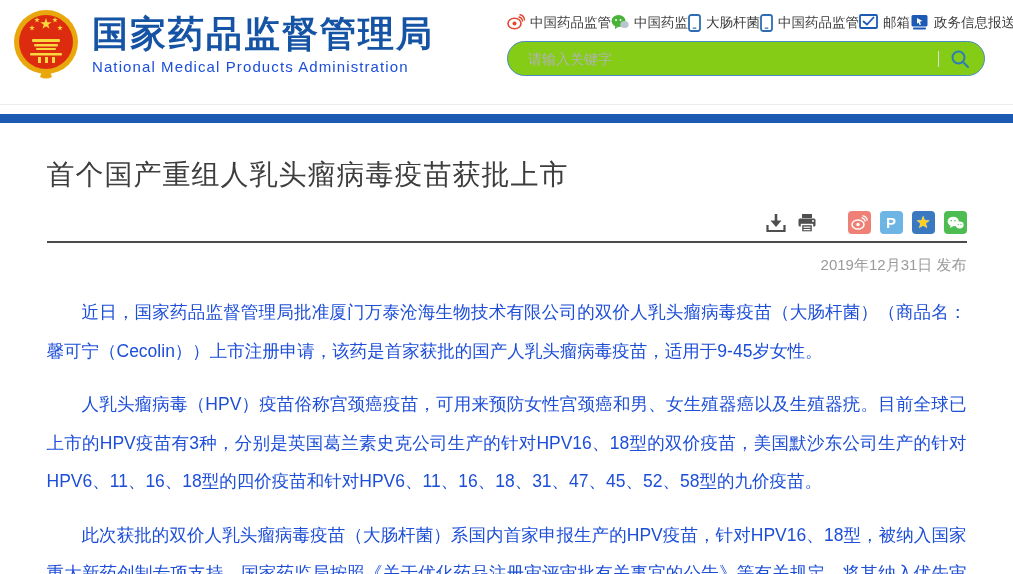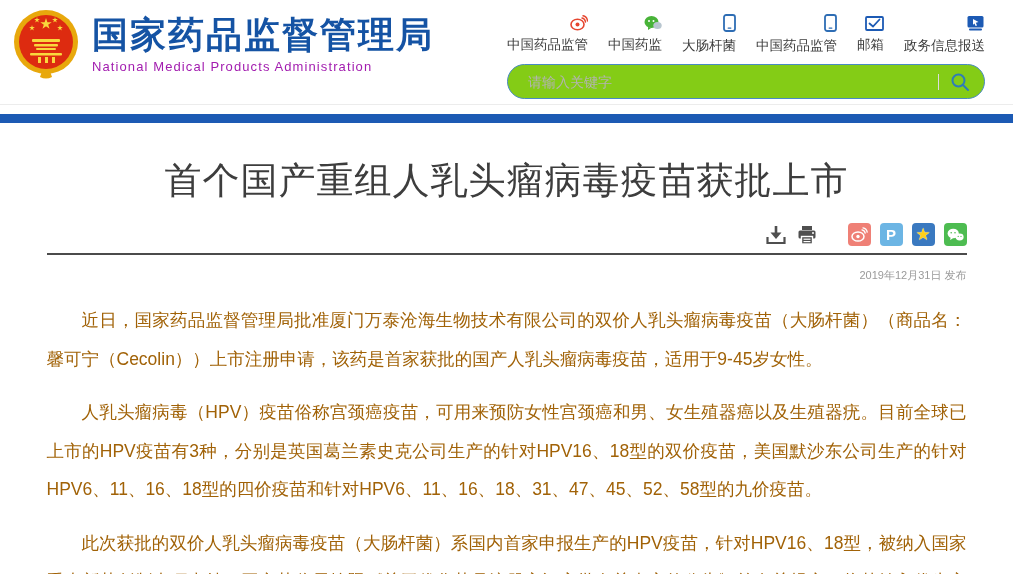--- a/index.html
+++ b/index.html
@@ -18,30 +18,30 @@
     border-bottom: 1px solid #ececec; background: #fff;
   }
   .brand { display: flex; align-items: center; gap: 12px; }
   .emblem { width: 68px; height: 70px; flex: 0 0 auto; }
   .brand-text { display: flex; flex-direction: column; }
   .site-title {
     font-size: 36px; font-weight: 700; color: #1553a4;
     letter-spacing: 2px; line-height: 1.15; white-space: nowrap;
   }
   .site-subtitle {
-    font-size: 13px; color: #a21caf; letter-spacing: 1.1px;
+    font-size: 15px; color: #1d4ed8; letter-spacing: 1.1px;
     margin-top: 3px; white-space: nowrap;
   }
 
   .header-right { width: 478px; padding-top: 5px; }
   .quick-links {
     display: flex; justify-content: space-between; align-items: center;
     font-size: 13.5px; color: #3c3c3c; white-space: nowrap;
   }
-  .qlink { display: flex; align-items: flex-end; gap: 5px; cursor: pointer; flex-direction: column; }
+  .qlink { display: flex; align-items: flex-start; gap: 5px; cursor: pointer; }
   .qlink svg { display: block; }
 
   .search-box {
     margin-top: 9px; height: 35px;
     border: 1px solid #4a8ac2; border-radius: 18px;
     display: flex; align-items: center; padding: 0 14px 0 18px; background: #84cc16;
   }
   .search-box input {
     flex: 1; border: none; outline: none; font-size: 14px; color: #333;
     font-family: inherit; background: transparent;
@@ -49,21 +49,21 @@
   .search-box input::placeholder { color: #b3b3b3; }
   .search-divider { width: 1px; height: 16px; background: #dcdcdc; margin-right: 11px; }
   .search-btn { background: none; border: none; padding: 0; cursor: pointer; display: flex; }
 
   
   .blue-bar { height: 9px; background: #1c5ab4; margin-top: 9px; }
 
   
   .main { width: 920px; margin: 0 auto; }
   .article-title {
-    text-align: center; font-size: 37px; font-weight: 400; color: #3d3d3d;
+    text-align: left; font-size: 28px; font-weight: 400; color: #3d3d3d;
     letter-spacing: 1px; margin: 33px 0 0 0;
   }
   .tools {
     display: flex; justify-content: flex-end; align-items: center;
     gap: 9px; margin-top: 17px; padding-bottom: 7px;
   }
   .tool-btn { background: none; border: none; padding: 0; cursor: pointer; display: flex; }
   .share-gap { width: 12px; }
   .share-btn {
     width: 23px; height: 23px; border-radius: 4px; border: none; padding: 0;
@@ -71,24 +71,24 @@
   }
   .share-weibo   { background: #ef8076; }
   .share-pengyou { background: #6cb5e4; }
   .share-qzone   { background: #3a79c0; }
   .share-wechat  { background: #4dbc51; }
   .share-btn svg, .share-btn span { display: block; }
   .qzone-star { color: #ffd11a; font-size: 17px; line-height: 1; text-shadow: 0 0 1px #fff; }
   .pengyou-p { color: #fff; font-size: 15px; font-weight: 700; line-height: 1; }
 
   .rule { border-bottom: 2px solid #4b4b4b; }
-  .pub-date { text-align: right; color: #9a9a9a; font-size: 11px; margin-top: 13px; }
+  .pub-date { text-align: right; color: #9a9a9a; font-size: 15px; margin-top: 13px; }
 
   .article-body { margin-top: 18px; font-size: 17.5px; line-height: 2.2; text-align: justify; }
-  .article-body p { text-indent: 2em; margin: 0 0 15px 0; color: #a16207; }
+  .article-body p { text-indent: 2em; margin: 0 0 15px 0; color: #1d4ed8; }
 </style>
 </head>
 <body>
 
 <div class="header">
   <div class="brand">
     <svg class="emblem" viewBox="0 0 68 70">
       <ellipse cx="34" cy="33" rx="32" ry="32" fill="#e8a80c"></ellipse>
       <ellipse cx="34" cy="33" rx="27" ry="27" fill="#dd2b10"></ellipse>
       <path d="M30 62 Q34 66 38 62 L40 68 Q34 71 28 68 Z" fill="#e8a80c"></path>

